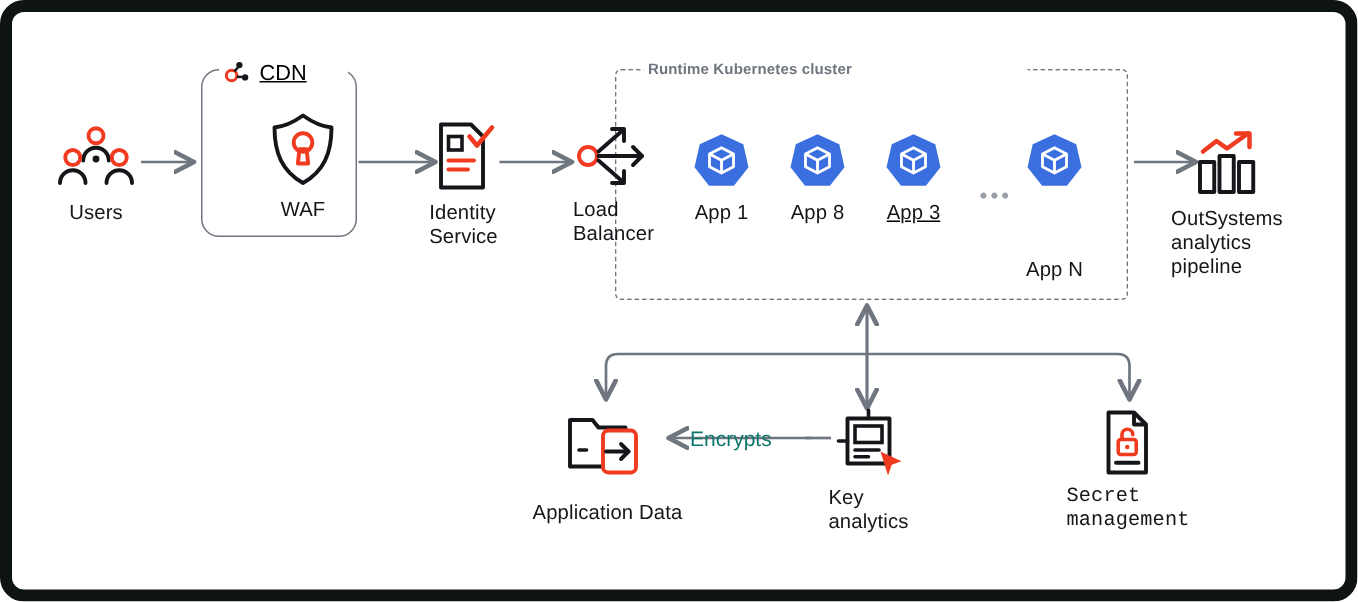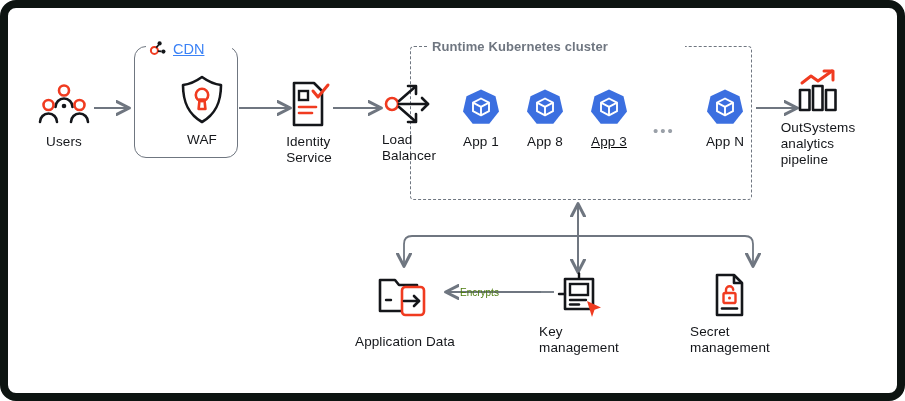--- a/index.html
+++ b/index.html
@@ -18,40 +18,40 @@
     white-space:pre-line;letter-spacing:.1px;
   }
 
   
   #cdn-box{
     position:absolute;left:126px;top:38px;width:104px;height:112px;
     border:1.6px solid #6f7680;border-radius:12px;box-sizing:border-box;background:transparent;
   }
   #cdn-box-gapmask{position:absolute;left:138px;top:31px;width:86px;height:15px;background:#ffffff;}
   #cdn-head{position:absolute;left:140px;top:32px;display:flex;align-items:center;gap:5px;}
-  #cdn-head .cdn-text{color:#3b82f6;font-size:14.5px;line-height:15px;text-decoration:underline;}
+  #cdn-head .cdn-text{color:#000000;font-size:14.5px;line-height:15px;text-decoration:underline;}
 
   
   #cluster-box{
     position:absolute;left:402px;top:38px;width:342px;height:154px;
     border:1.8px dashed #6f7680;border-radius:4px;box-sizing:border-box;
   }
   #cluster-gapmask{position:absolute;left:421px;top:30px;width:256px;height:16px;background:#ffffff;}
   #cluster-title{
-    position:absolute;left:424px;top:30px;color:#6f7680;font-size:13px;font-weight:bold;
+    position:absolute;left:424px;top:30px;color:#6f7680;font-size:10px;font-weight:bold;
     line-height:17px;letter-spacing:.1px;white-space:nowrap;
   }
 
   .ellipsis{position:absolute;color:#9aa0a8;font-size:15px;letter-spacing:2px;line-height:10px;}
 
   svg{overflow:visible;}
   #wires{position:absolute;left:0;top:0;width:905px;height:401px;pointer-events:none;}
 
   #encrypts-label{
-    position:absolute;left:452px;top:277px;color:#4d7c0f;font-size:10px;line-height:15px;white-space:nowrap;
+    position:absolute;left:452px;top:277px;color:#0f766e;font-size:14px;line-height:15px;white-space:nowrap;
   }
 </style>
 </head>
 <body>
 
 <div id="frame">
   <div id="canvas">
 
     <svg id="wires" viewBox="0 0 905 401">
       <defs>
@@ -172,33 +172,33 @@
         <path d="M20,1.5 L34.5,8.2 L38,23.5 L28.3,35.8 L11.7,35.8 L2,23.5 L5.5,8.2 Z" fill="#3B6FE0"></path>
         <g fill="none" stroke="#ffffff" stroke-width="1.9" stroke-linejoin="round">
           <path d="M20,10.5 L28,14.6 V23.2 L20,27.3 L12,23.2 V14.6 Z"></path>
           <path d="M12,14.6 L20,18.8 L28,14.6"></path>
           <path d="M20,18.8 V27.3"></path>
         </g>
       </svg>
       <div class="label">App 3</div>
     </div>
 
-    <div class="node" style="left:691px;top:80px;width:52px;">
+    <div class="node" style="left:669px;top:80px;width:52px;gap:38px;">
       <svg class="icon" width="40" height="40" viewBox="0 0 40 40">
         <path d="M20,1.5 L34.5,8.2 L38,23.5 L28.3,35.8 L11.7,35.8 L2,23.5 L5.5,8.2 Z" fill="#3B6FE0"></path>
         <g fill="none" stroke="#ffffff" stroke-width="1.9" stroke-linejoin="round">
           <path d="M20,10.5 L28,14.6 V23.2 L20,27.3 L12,23.2 V14.6 Z"></path>
           <path d="M12,14.6 L20,18.8 L28,14.6"></path>
           <path d="M20,18.8 V27.3"></path>
         </g>
       </svg>
       <div class="label">App N</div>
     </div>
 
-    <div class="node" style="left:762px;top:62px;width:96px;">
+    <div class="node" style="left:762px;top:80px;width:96px;">
       <svg class="icon" width="46" height="44" viewBox="0 0 46 44">
         <path d="M7,13 L16,6 L23,11 L37,1" fill="none" stroke="#F03B20" stroke-width="3" stroke-linecap="round" stroke-linejoin="round"></path>
         <path d="M29,1 h9 v9" fill="none" stroke="#F03B20" stroke-width="3" stroke-linecap="round" stroke-linejoin="round"></path>
         <rect x="5" y="20" width="9.5" height="20" fill="none" stroke="#14161A" stroke-width="2.6" stroke-linejoin="round"></rect>
         <rect x="18" y="16" width="9.5" height="24" fill="none" stroke="#14161A" stroke-width="2.6" stroke-linejoin="round"></rect>
         <rect x="31" y="20" width="9.5" height="20" fill="none" stroke="#14161A" stroke-width="2.6" stroke-linejoin="round"></rect>
       </svg>
       <div class="label">OutSystems
 analytics
 pipeline</div>
@@ -219,24 +219,24 @@
       <svg class="icon" width="48" height="46" viewBox="0 0 48 46">
         <path d="M10,7 h28 v30 h-28 Z" fill="none" stroke="#14161A" stroke-width="2.6" stroke-linejoin="round"></path>
         <rect x="15" y="12" width="18" height="11" fill="none" stroke="#14161A" stroke-width="2.4"></rect>
         <line x1="15" y1="28" x2="31" y2="28" stroke="#14161A" stroke-width="2.4" stroke-linecap="round"></line>
         <line x1="15" y1="32.5" x2="24" y2="32.5" stroke="#14161A" stroke-width="2.4" stroke-linecap="round"></line>
         <line x1="4" y1="22" x2="10" y2="22" stroke="#14161A" stroke-width="2.4" stroke-linecap="round"></line>
         <line x1="24" y1="1.5" x2="24" y2="6.5" stroke="#14161A" stroke-width="2.4" stroke-linecap="round"></line>
         <path d="M32,29 L46,35.5 L39.5,37.8 L37,45 Z" fill="#F03B20"></path>
       </svg>
       <div class="label">Key
-management</div>
-    </div>
-
-    <div class="node" style="left:676px;top:264px;width:92px;">
+analytics</div>
+    </div>
+
+    <div class="node" style="left:698px;top:264px;width:92px;font-family:Liberation Mono, monospace;">
       <svg class="icon" width="40" height="46" viewBox="0 0 40 46">
         <path d="M7,3 h17 l8,8 v32 h-25 Z" fill="none" stroke="#14161A" stroke-width="2.6" stroke-linejoin="round"></path>
         <path d="M24,3 v8 h8" fill="none" stroke="#14161A" stroke-width="2.6" stroke-linejoin="round"></path>
         <rect x="13.5" y="21" width="12" height="10" rx="1.6" fill="none" stroke="#F03B20" stroke-width="2.4"></rect>
         <path d="M16,21 v-3.2 a3.6,3.6 0 0 1 7.2,0" fill="none" stroke="#F03B20" stroke-width="2.4" stroke-linecap="round"></path>
         <circle cx="19.5" cy="26" r="1.5" fill="#F03B20"></circle>
         <line x1="12" y1="36.5" x2="27" y2="36.5" stroke="#14161A" stroke-width="2.6" stroke-linecap="round"></line>
       </svg>
       <div class="label">Secret
 management</div>

